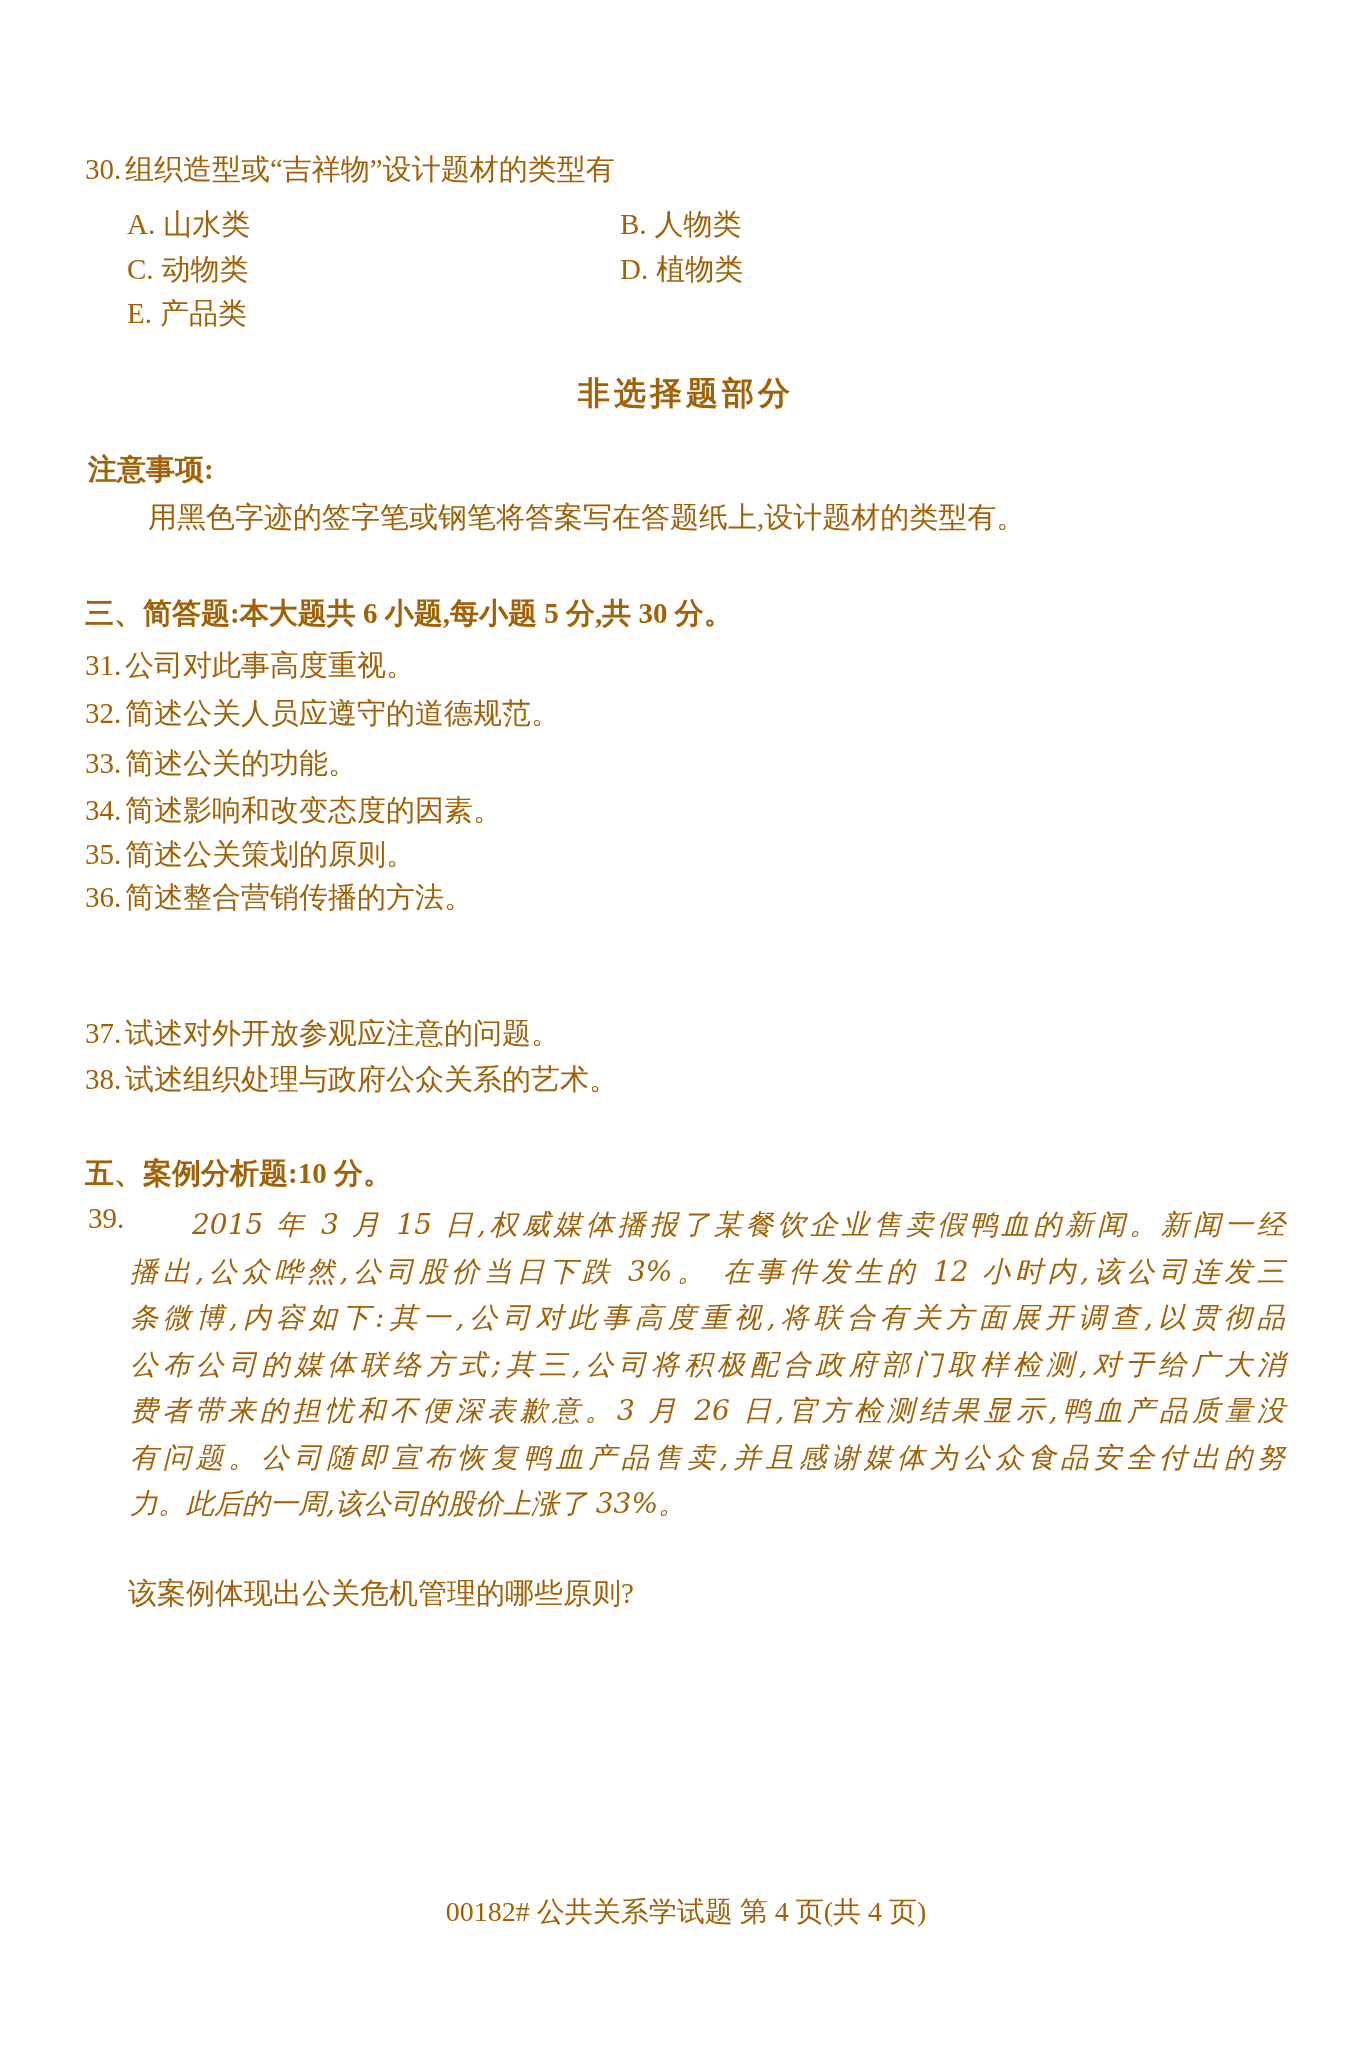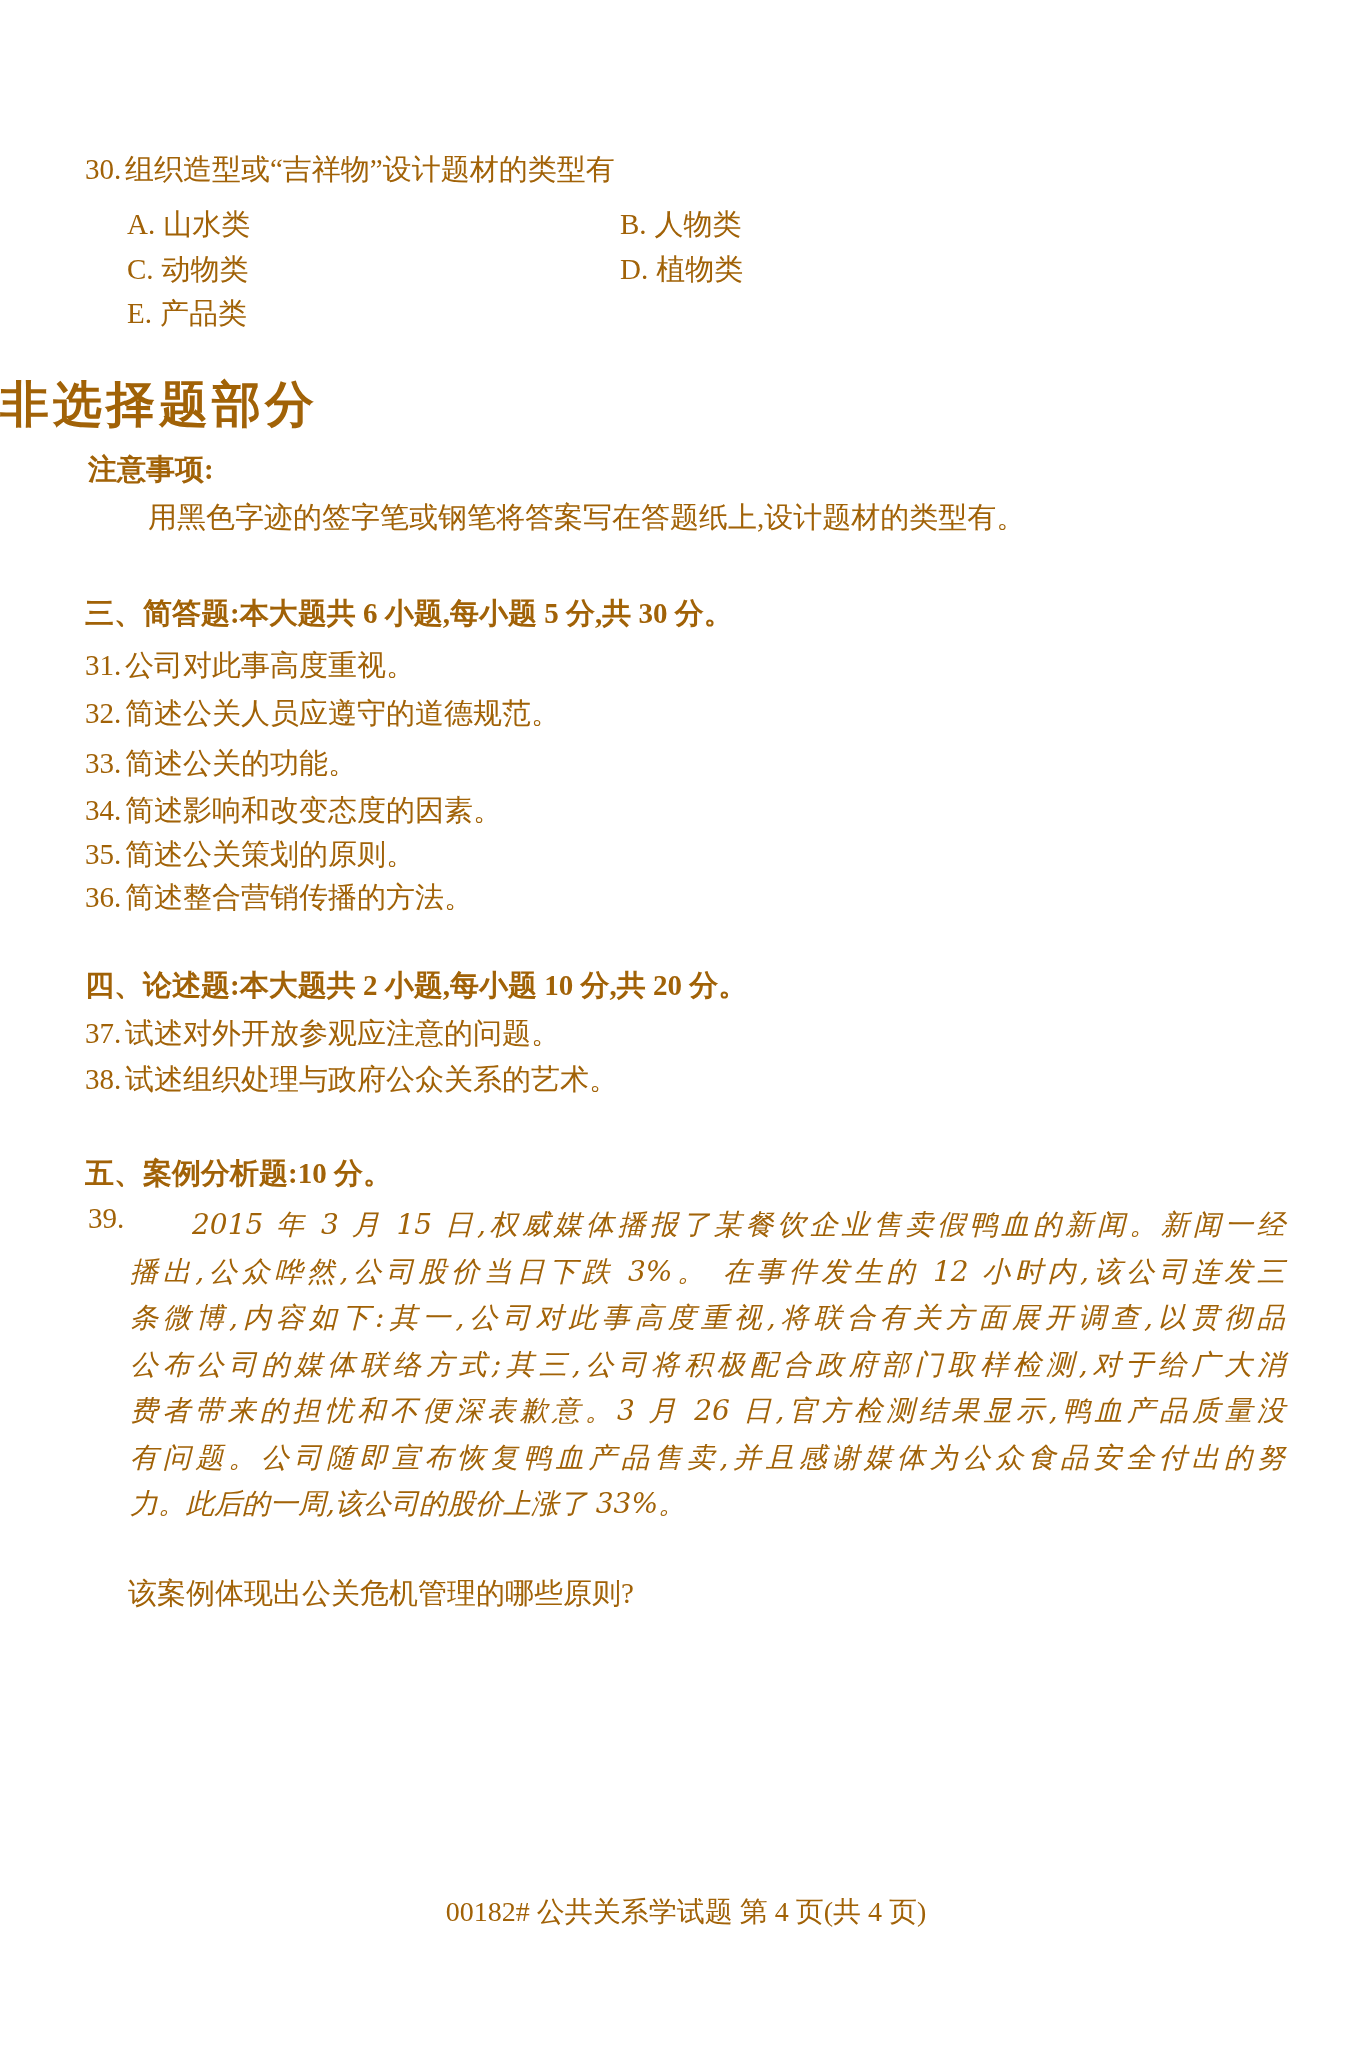--- a/index.html
+++ b/index.html
@@ -25,21 +25,22 @@
     width: 40px;
     font-family: "Liberation Serif", serif;
   }
   .opt-label { font-family: "Liberation Serif", serif; margin-right: 8px; }
   .opt-a { position: absolute; left: 127px; }
   .opt-b { position: absolute; left: 620px; }
   .section-title {
     position: absolute;
     left: 0;
     width: 100%;
-    font-size: 49px;
+    text-align: center;
+    font-size: 32px;
     font-weight: 700;
     letter-spacing: 4px;
   }
   .case-para {
     position: absolute;
     left: 130px;
     width: 1155px;
     line-height: 46.5px;
     font-family: "DejaVu Serif", serif;
     font-style: italic;
@@ -106,21 +107,20 @@
   <div class="abs" style="top:791px;">
     <span class="qnum">34.</span><span>简述影响和改变态度的因素。</span>
   </div>
   <div class="abs" style="top:835px;">
     <span class="qnum">35.</span><span>简述公关策划的原则。</span>
   </div>
   <div class="abs" style="top:878px;">
     <span class="qnum">36.</span><span>简述整合营销传播的方法。</span>
   </div>
 
-  <div class="abs bold" style="top:966px;">四、论述题:本大题共 2 小题,每小题 10 分,共 20 分。</div>
   <div class="abs" style="top:1014px;">
     <span class="qnum">37.</span><span>试述对外开放参观应注意的问题。</span>
   </div>
   <div class="abs" style="top:1060px;">
     <span class="qnum">38.</span><span>试述组织处理与政府公众关系的艺术。</span>
   </div>
 
   <div class="abs bold" style="top:1154px;">五、案例分析题:10 分。</div>
   <div class="case-qnum">39.</div>
   <div class="case-para" style="top:1202px;">

